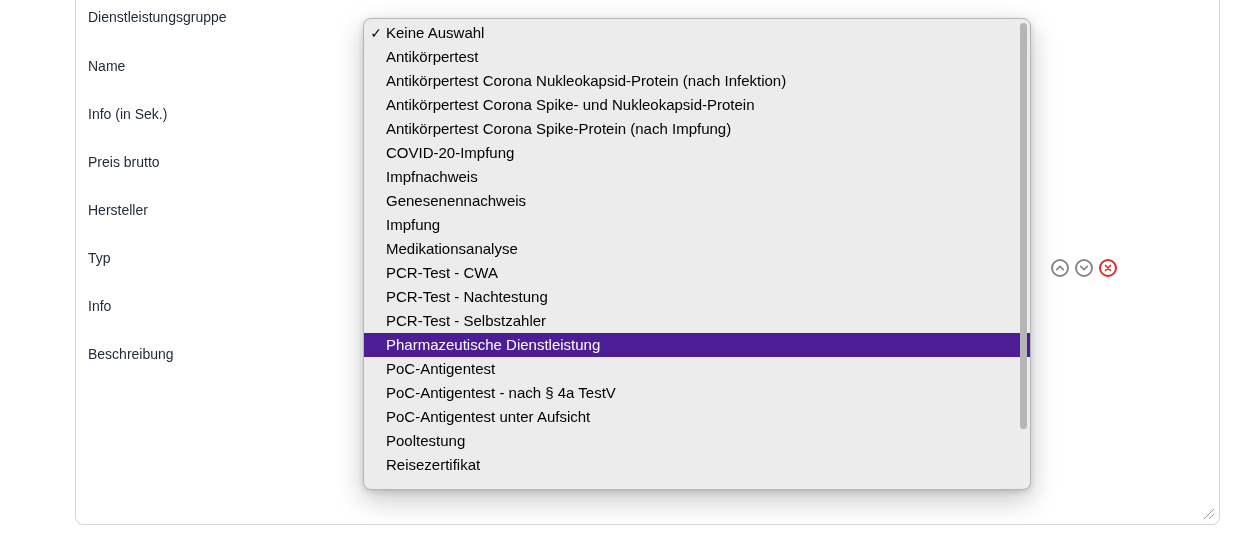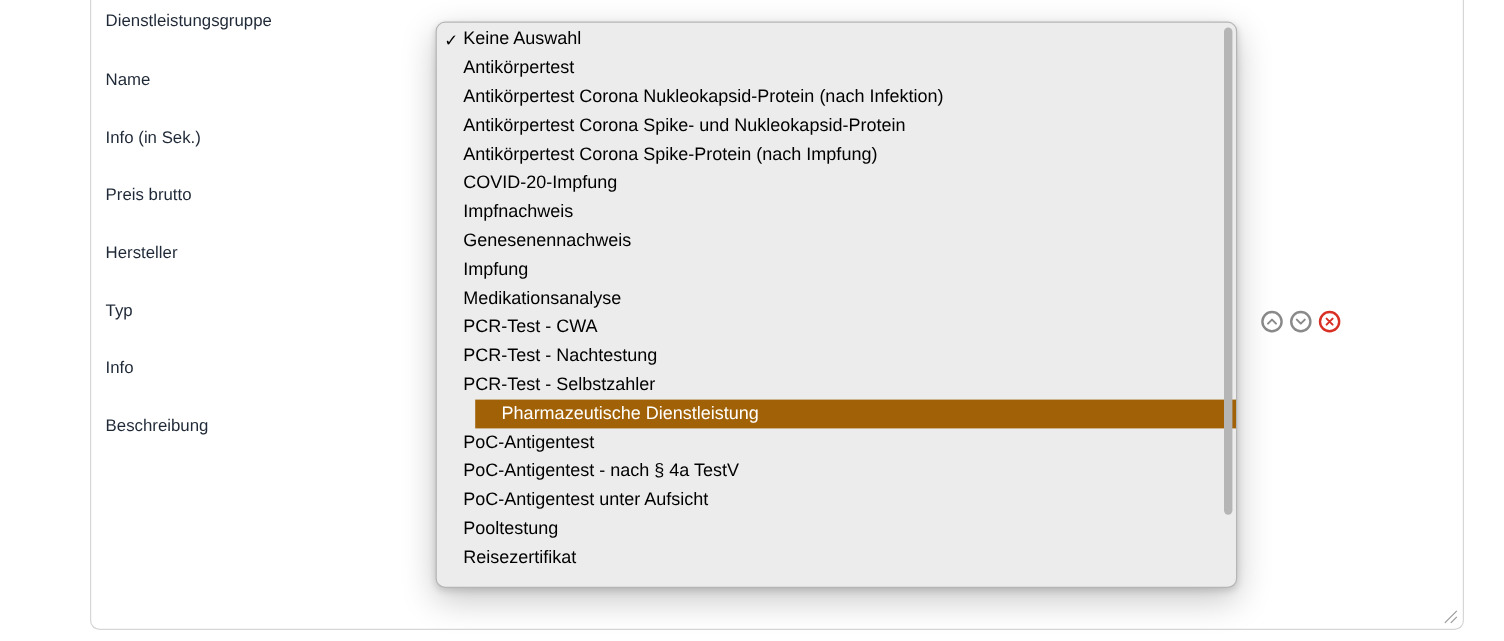--- a/index.html
+++ b/index.html
@@ -63,23 +63,22 @@
       height: 24px;
       line-height: 24px;
       font-size: 15px;
       color: #000000;
       padding-left: 22px;
       position: relative;
       white-space: nowrap;
       cursor: default;
     }
     .dropdown-option.highlighted {
-      background: #a16207;
+      background: #4c1d95;
       color: #ffffff;
-      margin-left: 32px;
     }
     .dropdown-option .check {
       position: absolute;
       left: 3px;
       top: 0;
       width: 18px;
       text-align: center;
       font-size: 14px;
       line-height: 24px;
     }

